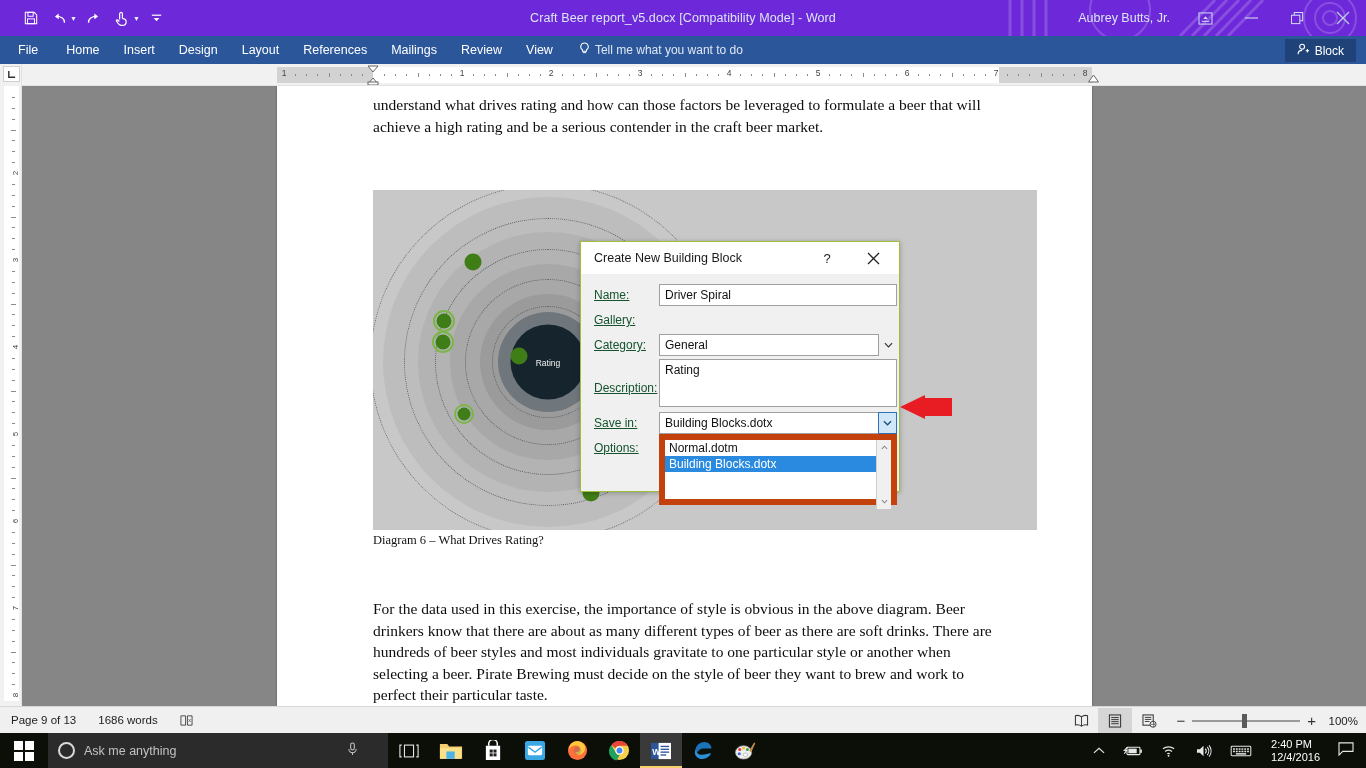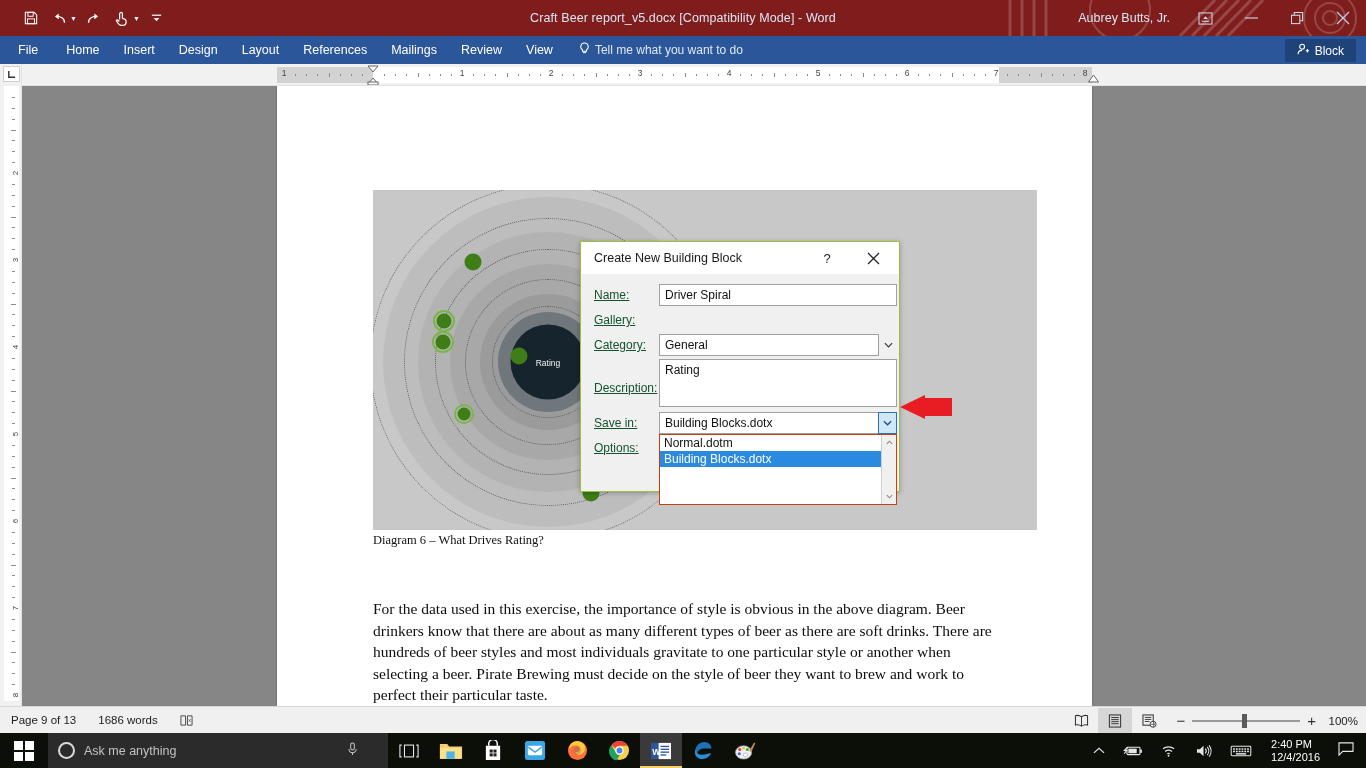--- a/index.html
+++ b/index.html
@@ -7,21 +7,21 @@
     width: 1366px; height: 768px;
     overflow: hidden;
     font-family: "Liberation Sans", sans-serif;
     background: #ffffff;
   }
   #app { position: relative; width: 1366px; height: 768px; }
 
   
   .titlebar {
     position: absolute; left: 0; top: 0; width: 1366px; height: 36px;
-    background: #7f1d1d; overflow: hidden;
+    background: #6d28d9; overflow: hidden;
   }
   .tb-deco { position: absolute; right: 0; top: 0; width: 366px; height: 36px; opacity: .18; }
   .qat { position: absolute; left: 18px; top: 0; height: 36px; display: flex; align-items: center; gap: 2px; }
   .qat-btn {
     width: 26px; height: 26px; display: flex; align-items: center; justify-content: center;
     color: #ffffff; font-size: 14px; line-height: 1;
   }
   .qat-caret { color: #e6eefa; font-size: 7px; margin-left: -4px; margin-right: 2px; }
   .title-text {
     position: absolute; left: 0; top: 0; width: 1366px; height: 36px;
@@ -174,21 +174,21 @@
   }
   .combo-btn {
     position: absolute; width: 19px; top: 0; height: 100%;
     background: #f0f0f0; border-left: 1px solid #a0a0a0;
     display: flex; align-items: center; justify-content: center;
     font-size: 9px; color: #333;
   }
   .combo-btn.hl { background: #cfe7f7; border: 1px solid #2c72b8; }
   .dropdown {
     position: absolute; left: 78px; top: 185px; width: 238px; height: 71px;
-    background: #ffffff; border: 1px solid #c2410c;
+    background: #ffffff; border: 6px solid #c2410c;
   }
   .dd-item { font-size: 12px; padding: 1px 4px; color: #111; line-height: 14px; }
   .dd-item.sel { background: #2a8ae0; color: #ffffff; }
   .dd-scroll {
     position: absolute; right: 0; top: 0; width: 15px; height: 69px; background: #f0f0f0;
     border-left: 1px solid #cfcfcf;
   }
   .dd-arrow {
     position: absolute; left: 0; width: 15px; height: 15px;
     display: flex; align-items: center; justify-content: center; font-size: 8px; color: #777;
@@ -515,20 +515,21 @@
       <rect x="1" y="17" width="10" height="3" fill="#fff" stroke="#666" stroke-width="1"></rect>
     </svg>
     <svg style="position:absolute;left:1066px;top:10px" width="11" height="9">
       <path d="M5.5 1l5 7H0.5z" fill="#fff" stroke="#666" stroke-width="1"></path>
     </svg>
   </div>
 
   <div class="docarea">
     <div class="page">
 
+      <div class="doc-p p-top">understand what drives rating and how can those factors be leveraged to formulate a beer that will achieve a high rating and be a serious contender in the craft beer market.</div>
 
       <div class="diagram">
         <div class="spiral-wrap">
           <div class="ring" style="width:330px;height:330px;background:#bdbdbd;"></div>
           <div class="ring" style="width:260px;height:260px;background:#b3b3b3;"></div>
           <div class="ring" style="width:196px;height:196px;background:#a8a8a8;"></div>
           <div class="ring" style="width:136px;height:136px;background:#9b9b9b;"></div>
           <div class="ring" style="width:100px;height:100px;background:#6f767c;"></div>
 
           <div class="arc" style="width:288px;height:288px;"></div>

